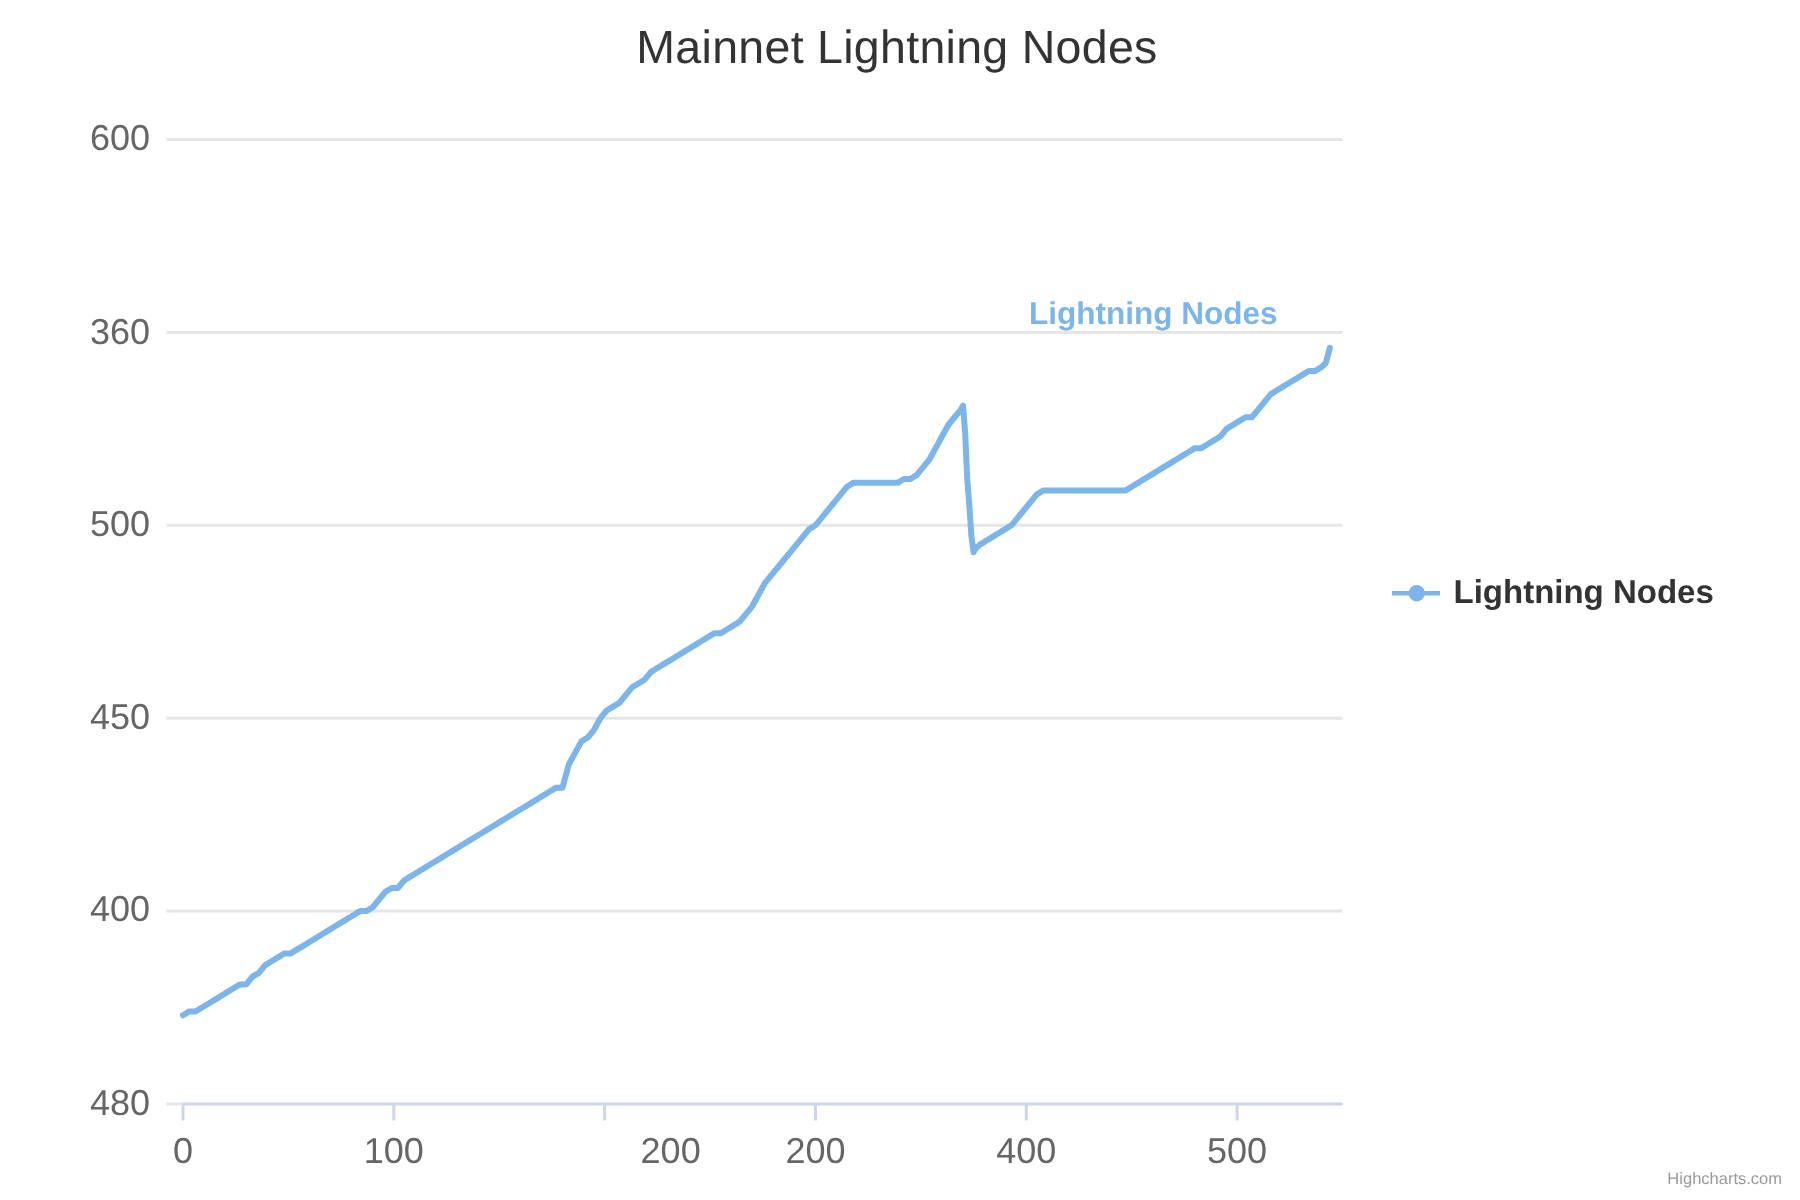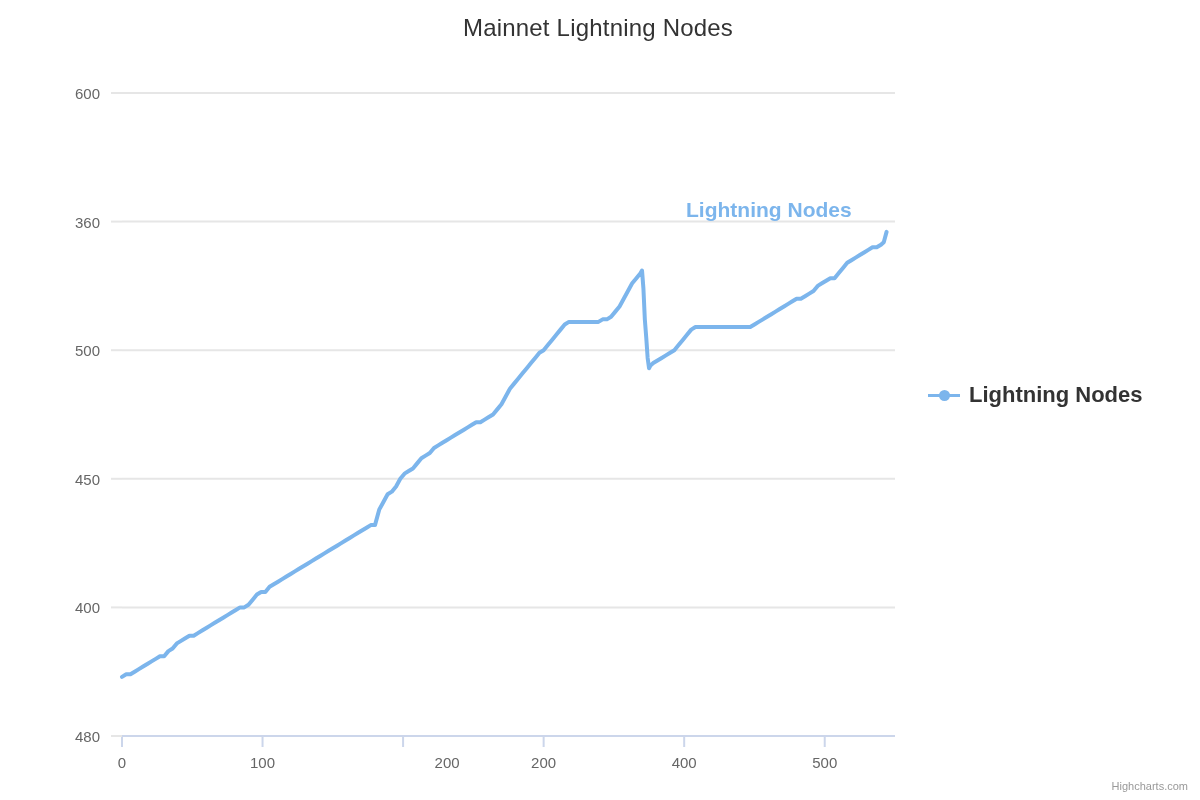--- a/index.html
+++ b/index.html
@@ -19,21 +19,21 @@
     left: 0; top: 0;
     width: 1200px;
     height: 800px;
   }
   .chart-title {
     position: absolute;
     left: 0;
     top: 14px;
     width: 1196px;
     text-align: center;
-    font-size: 24px;
+    font-size: 31px;
     color: #333333;
     font-weight: normal;
     letter-spacing: 0.2px;
     white-space: nowrap;
   }
   .credits {
     position: absolute;
     right: 12px;
     bottom: 8px;
     font-size: 11px;
@@ -70,21 +70,21 @@
     background: #7cb5ec;
   }
   .legend-label {
     font-size: 22px;
     color: #333333;
     font-weight: bold;
     white-space: nowrap;
   }
   .axis-label {
     position: absolute;
-    font-size: 15px;
+    font-size: 24px;
     color: #666666;
     white-space: nowrap;
   }
   .y-label {
     text-align: right;
     transform: translateY(-50%);
   }
   .x-label {
     text-align: center;
     transform: translateX(-50%);

